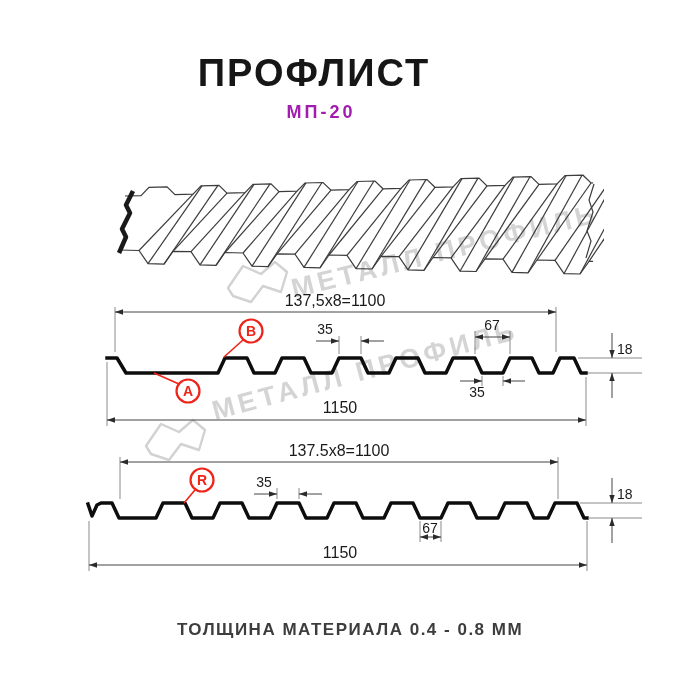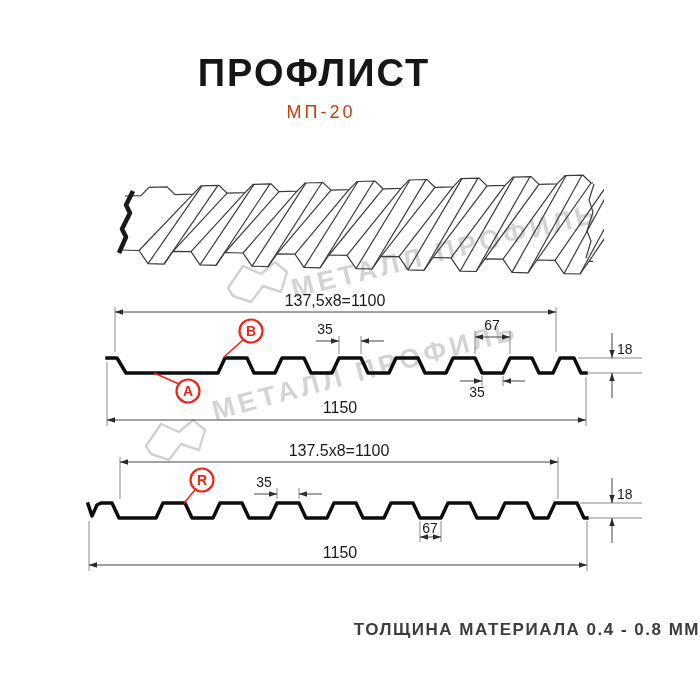--- a/index.html
+++ b/index.html
@@ -1,21 +1,21 @@
 <!DOCTYPE html>
 <html><head>
 <meta charset="utf-8">
 <style>
   html,body{margin:0;padding:0;}
   body{width:700px;height:700px;background:#ffffff;overflow:hidden;
        font-family:"Liberation Sans",sans-serif;position:relative;}
   .title-block{position:absolute;top:52px;left:0;width:628px;text-align:center;}
   .title{font-size:38px;font-weight:bold;letter-spacing:2px;color:#161616;}
-  .subtitle{margin-top:7px;font-size:18px;font-weight:normal;letter-spacing:3px;color:#c2410c;padding-left:14px;}
-  .footer{position:absolute;top:620px;left:0;width:700px;text-align:right;
+  .subtitle{margin-top:7px;font-size:18px;font-weight:bold;letter-spacing:3px;color:#a21caf;padding-left:14px;}
+  .footer{position:absolute;top:620px;left:0;width:700px;text-align:center;
           font-size:17px;font-weight:bold;letter-spacing:1.5px;color:#3d3d3d;}
   svg{position:absolute;left:0;top:0;}
   .thin{stroke:#3c3c3c;stroke-width:1.2;fill:none;}
   .cap{stroke:#1a1a1a;stroke-width:4.5;fill:none;stroke-linejoin:round;}
   .profile{stroke:#0d0d0d;stroke-width:3.5;fill:none;stroke-linejoin:round;stroke-linecap:square;}
   .dim{stroke:#444444;stroke-width:1;fill:none;}
   .ext{stroke:#8a8a8a;stroke-width:1;fill:none;}
   .dimtxt{font-size:14px;fill:#1a1a1a;}
   .dimtxt-lg{font-size:16px;fill:#1a1a1a;}
   .mid{text-anchor:middle;}

